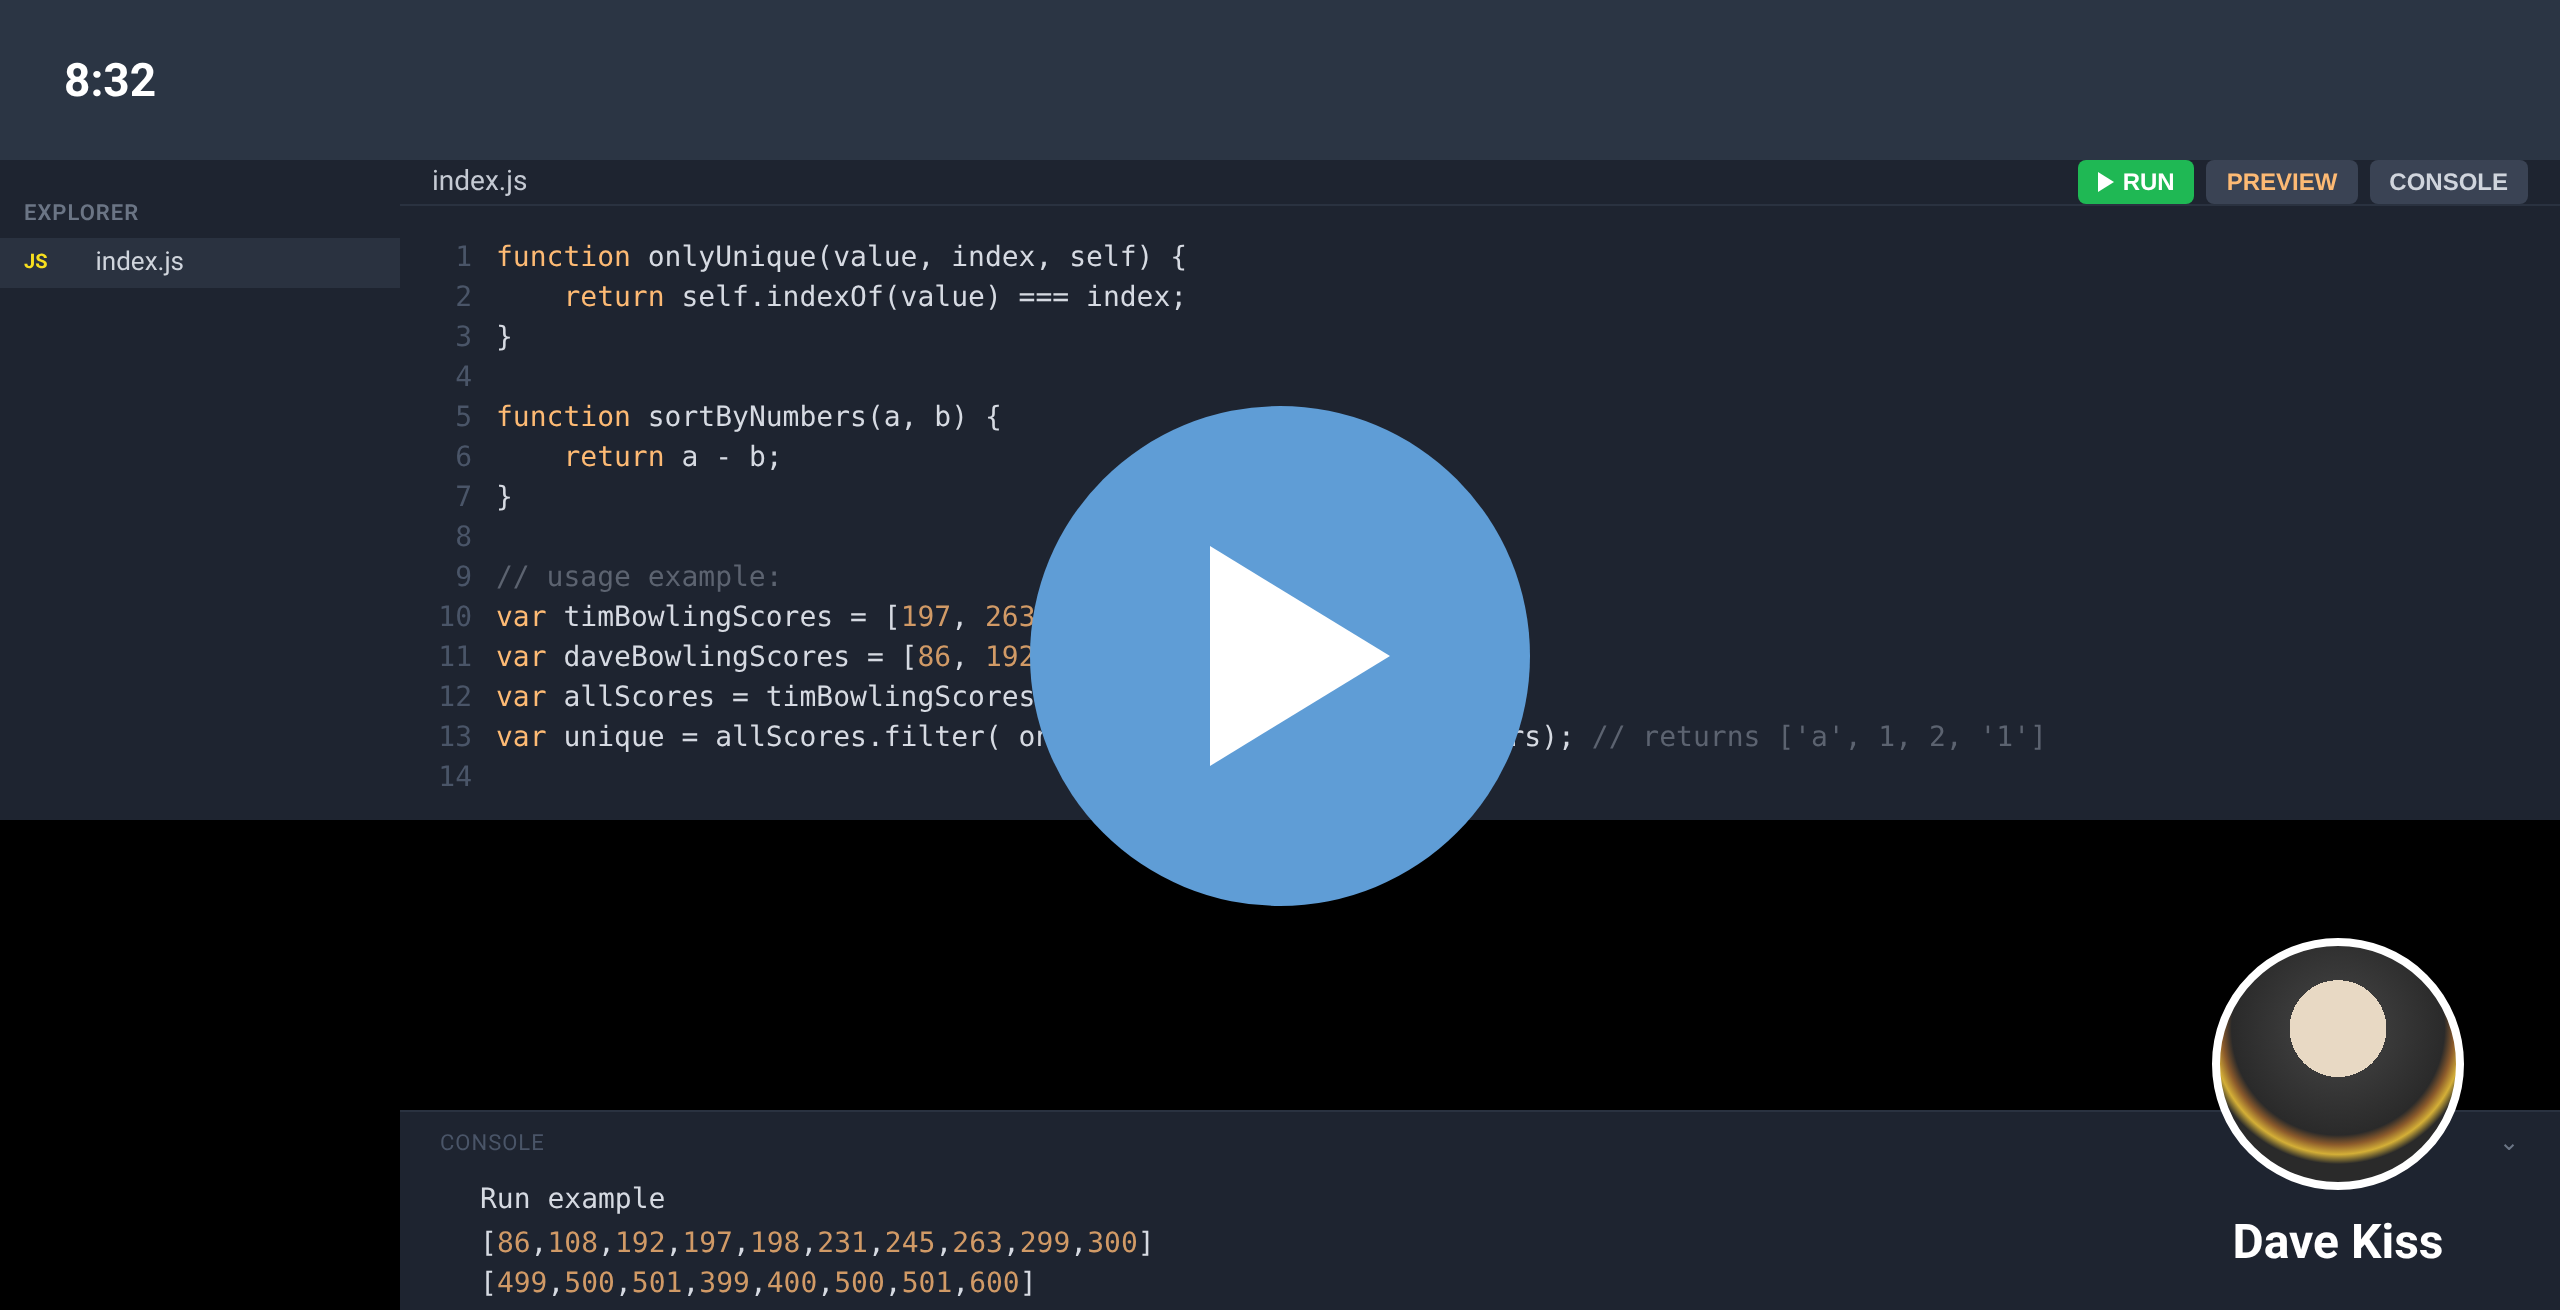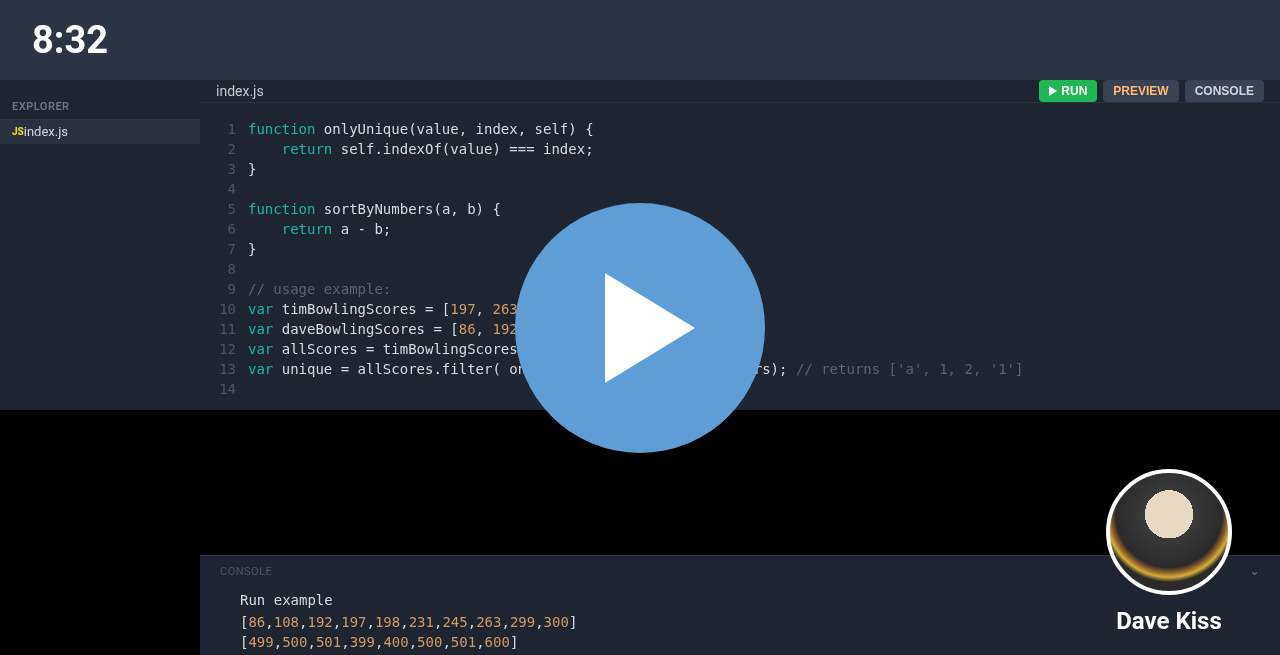--- a/index.html
+++ b/index.html
@@ -42,21 +42,21 @@
     }
     .logo-icon span:nth-child(1) { width: 6px; margin-left: 14px; }
     .logo-icon span:nth-child(2) { width: 20px; }
     .logo-icon span:nth-child(3) { width: 14px; margin-left: 6px; }
     .logo-text {
       font-size: 28px;
       font-weight: 700;
       letter-spacing: -0.5px;
     }
     .timestamp {
-      font-size: 38px;
+      font-size: 23px;
       font-weight: 700;
       color: #fff;
     }
     .content {
       display: flex;
       height: 330px;
     }
     .sidebar {
       width: 200px;
       background: #1e2430;
@@ -65,21 +65,21 @@
     .sidebar-heading {
       font-size: 11px;
       font-weight: 600;
       color: #6b7585;
       letter-spacing: 0.5px;
       padding: 8px 12px 6px;
     }
     .file-item {
       display: flex;
       align-items: center;
-      gap: 0;
+      gap: 24px;
       padding: 5px 12px;
       background: #2a3240;
       font-size: 13px;
       color: #d0d5dd;
     }
     .file-icon {
       font-size: 10px;
       font-weight: 700;
       color: #f7df1e;
     }
@@ -153,21 +153,21 @@
     .gutter div {
       height: 20px;
     }
     .code-lines {
       flex: 1;
     }
     .code-lines > div {
       height: 20px;
       white-space: pre;
     }
-    .tok-keyword { color: #14b8a6; }
+    .tok-keyword { color: #fdba74; }
     .tok-num { color: #d19a66; }
     .tok-comment { color: #5c6370; }
     .tok-plain { color: #d6dae2; }
 
     .dark-section {
       background: #000;
       height: 145px;
     }
 
     .console-panel {

